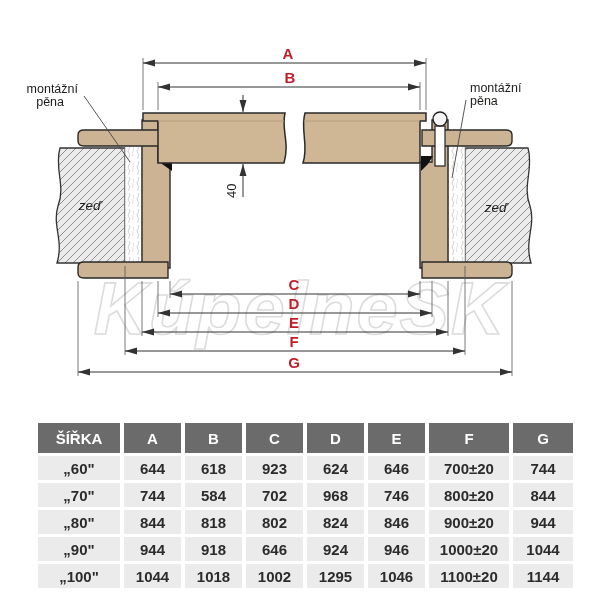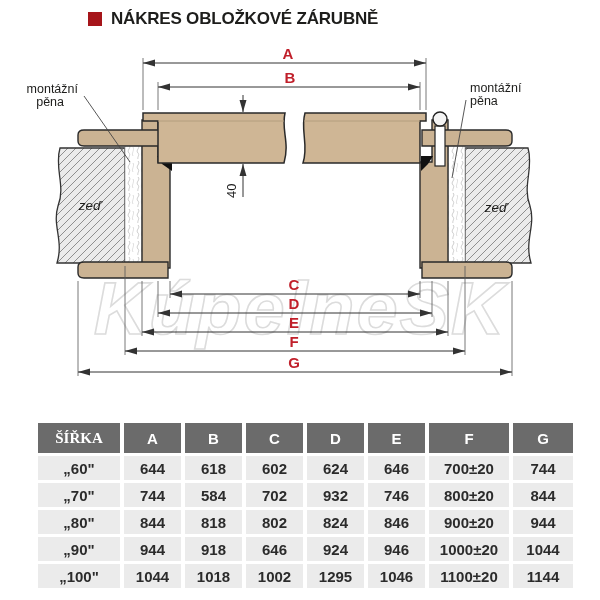--- a/index.html
+++ b/index.html
@@ -11,34 +11,30 @@
   .title-square{width:14px;height:14px;background:#a6151a;flex:0 0 auto;}
   .title-text{font-size:17px;font-weight:bold;color:#1d1d1b;letter-spacing:-0.2px;white-space:nowrap;}
 
   
   .diagram-svg{position:absolute;left:0;top:0;z-index:1;}
 
   
   .spec-table{position:absolute;left:34px;top:420px;z-index:2;border-collapse:separate;border-spacing:4px 3px;}
   .spec-table th{background:#6b6b6b;color:#ffffff;font-size:15px;font-weight:bold;height:30px;text-align:center;padding:0 2px;}
   .spec-table td{background:#ebebeb;color:#2b2b2b;font-size:15px;font-weight:600;height:24px;text-align:center;padding:0 2px;}
-  .col-sirka{width:78px;font-family:Liberation Serif, serif;}
+  .col-sirka{width:78px;}
   .col-std{width:53px;}
   .col-f{width:76px;}
   .col-g{width:56px;}
 </style>
 </head>
 <body>
 
 <div class="screen">
 
-  <div class="title-row">
-    <span class="title-square"></span>
-    <span class="title-text">NÁKRES OBLOŽKOVÉ ZÁRUBNĚ</span>
-  </div>
 
   <svg class="diagram-svg" width="600" height="416" viewBox="0 0 600 416">
     <defs>
       <pattern id="hatch" width="8" height="8" patternUnits="userSpaceOnUse">
         <rect width="8" height="8" fill="#ebebeb"></rect>
         <path d="M-2,10 L10,-2 M2,14 L14,2" stroke="#8f8f8f" stroke-width="1" fill="none"></path>
       </pattern>
       <pattern id="foam" width="9" height="16" patternUnits="userSpaceOnUse">
         <rect width="9" height="16" fill="#ffffff"></rect>
         <path d="M3,1 C6,4 0,6 3,9 C5,11 2,13 3,15" stroke="#c6c6c6" stroke-width="0.9" fill="none"></path>
@@ -144,32 +140,32 @@
         <th class="col-std">E</th>
         <th class="col-f">F</th>
         <th class="col-g">G</th>
       </tr>
     </thead>
     <tbody>
       <tr>
         <td>„60"</td>
         <td>644</td>
         <td>618</td>
-        <td>602</td>
+        <td>923</td>
         <td>624</td>
         <td>646</td>
         <td>700±20</td>
         <td>744</td>
       </tr>
       <tr>
         <td>„70"</td>
         <td>744</td>
         <td>584</td>
         <td>702</td>
-        <td>932</td>
+        <td>968</td>
         <td>746</td>
         <td>800±20</td>
         <td>844</td>
       </tr>
       <tr>
         <td>„80"</td>
         <td>844</td>
         <td>818</td>
         <td>802</td>
         <td>824</td>

